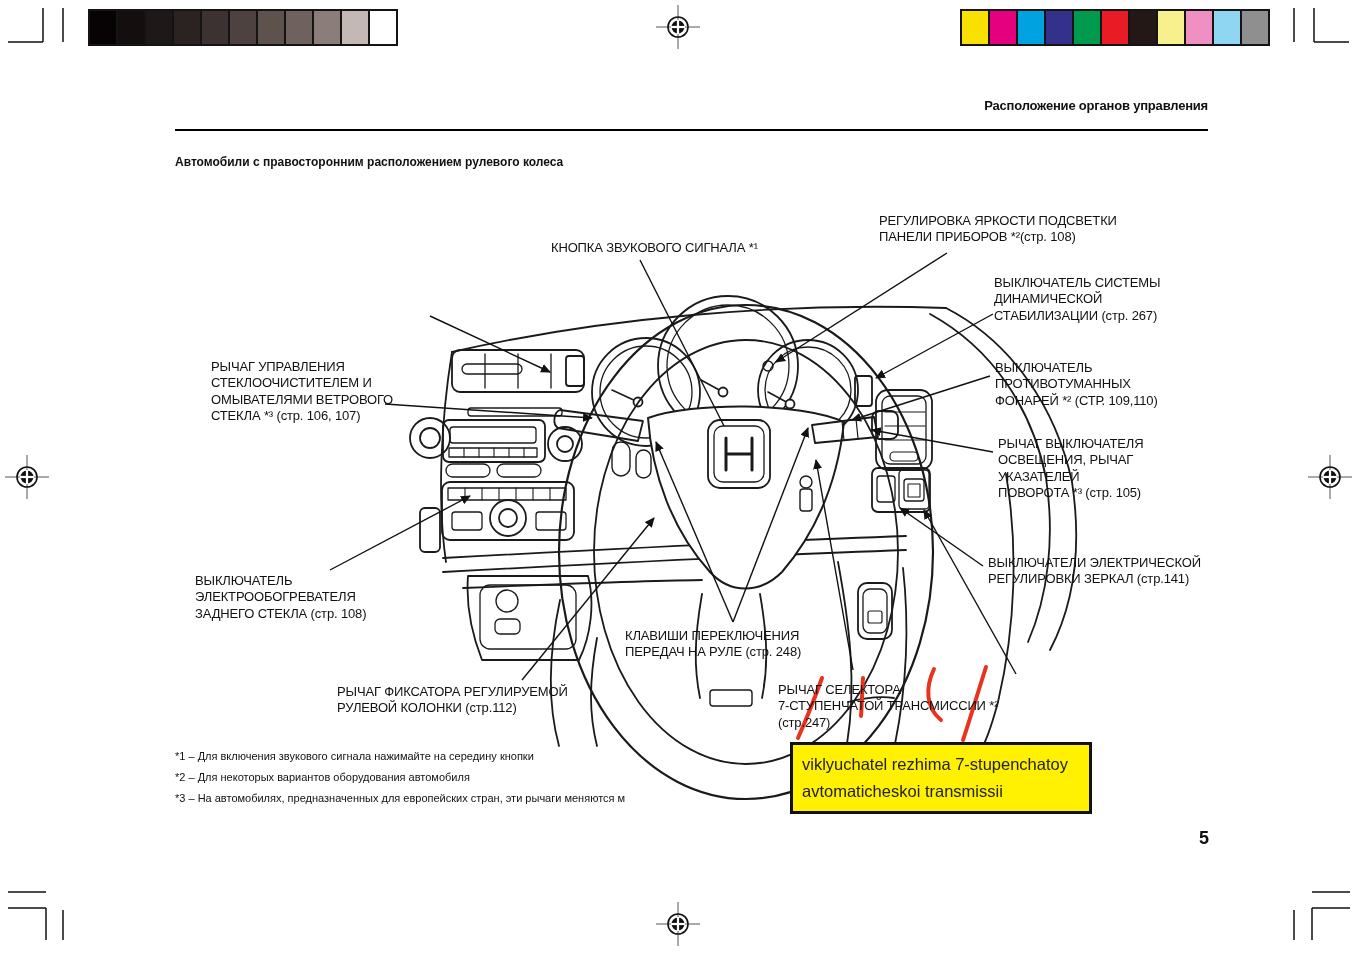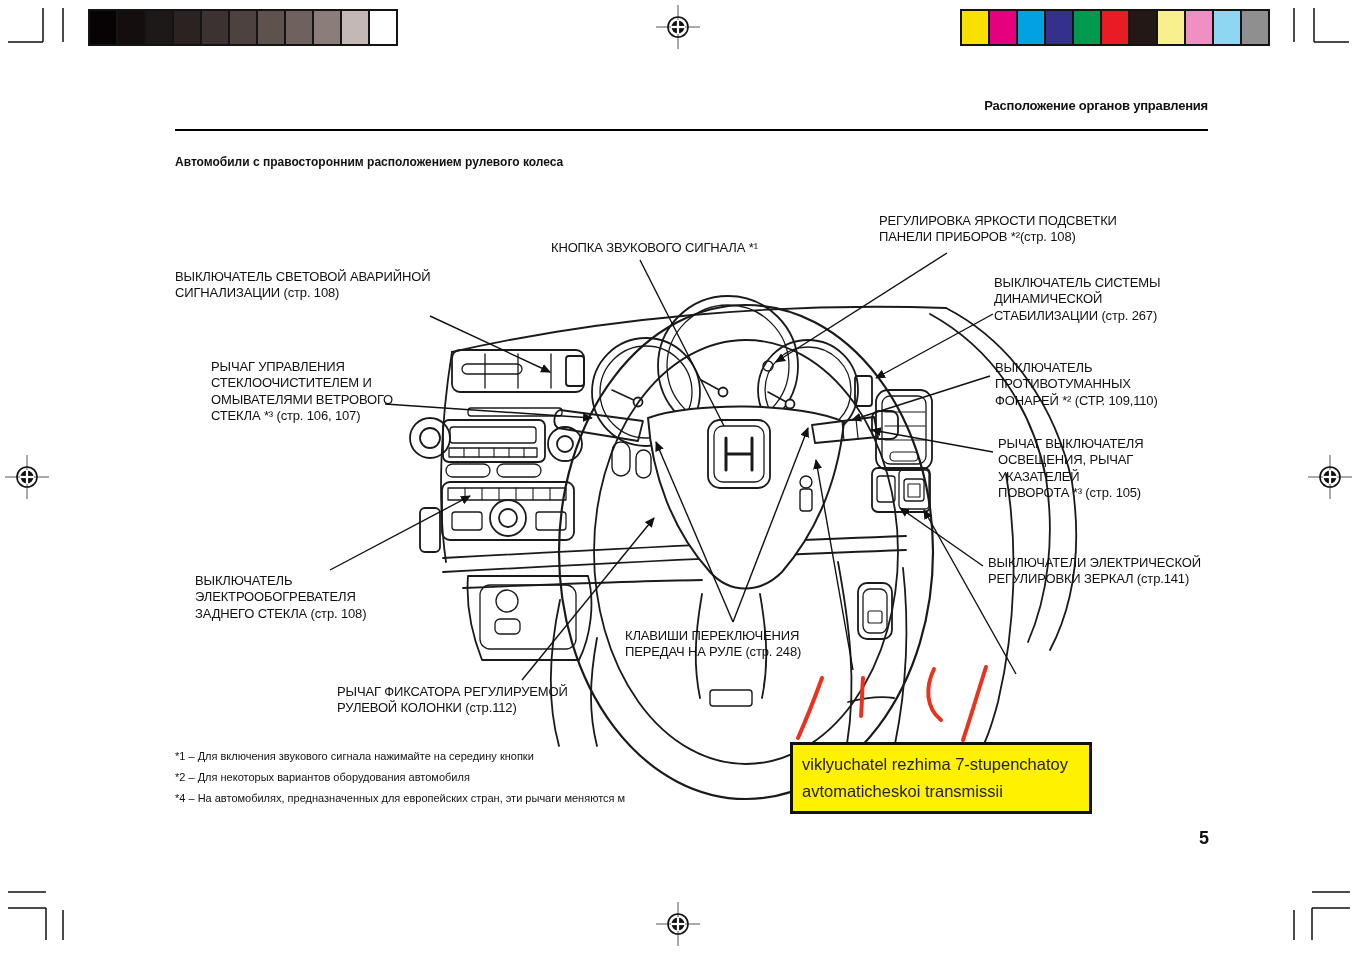--- a/index.html
+++ b/index.html
@@ -245,22 +245,20 @@
     </g>
 
     <g fill="none" stroke="#e8341f" stroke-width="4" stroke-linecap="round">
       <path d="M822,678 C814,700 806,720 798,738"></path>
       <path d="M863,678 C862,692 862,705 861,716"></path>
       <path d="M934,669 C925,688 926,708 941,720"></path>
       <path d="M986,667 C978,692 971,716 963,740"></path>
     </g>
   </svg>
 
-  <div id="lbl-hazard" class="lbl">ВЫКЛЮЧАТЕЛЬ СВЕТОВОЙ АВАРИЙНОЙ
-СИГНАЛИЗАЦИИ (стр. 108)</div>
   <div id="lbl-wiper" class="lbl">РЫЧАГ УПРАВЛЕНИЯ
 СТЕКЛООЧИСТИТЕЛЕМ И
 ОМЫВАТЕЛЯМИ ВЕТРОВОГО
 СТЕКЛА *³ (стр. 106, 107)</div>
   <div id="lbl-horn" class="lbl">КНОПКА ЗВУКОВОГО СИГНАЛА *¹</div>
   <div id="lbl-dimmer" class="lbl">РЕГУЛИРОВКА ЯРКОСТИ ПОДСВЕТКИ
 ПАНЕЛИ ПРИБОРОВ *²(стр. 108)</div>
   <div id="lbl-vsa" class="lbl">ВЫКЛЮЧАТЕЛЬ СИСТЕМЫ
 ДИНАМИЧЕСКОЙ
 СТАБИЛИЗАЦИИ (стр. 267)</div>
@@ -273,24 +271,27 @@
 ПОВОРОТА *³ (стр. 105)</div>
   <div id="lbl-mirrors" class="lbl">ВЫКЛЮЧАТЕЛИ ЭЛЕКТРИЧЕСКОЙ
 РЕГУЛИРОВКИ ЗЕРКАЛ (стр.141)</div>
   <div id="lbl-defrost" class="lbl">ВЫКЛЮЧАТЕЛЬ
 ЭЛЕКТРООБОГРЕВАТЕЛЯ
 ЗАДНЕГО СТЕКЛА (стр. 108)</div>
   <div id="lbl-paddles" class="lbl">КЛАВИШИ ПЕРЕКЛЮЧЕНИЯ
 ПЕРЕДАЧ НА РУЛЕ (стр. 248)</div>
   <div id="lbl-tilt" class="lbl">РЫЧАГ ФИКСАТОРА РЕГУЛИРУЕМОЙ
 РУЛЕВОЙ КОЛОНКИ (стр.112)</div>
+  <div id="lbl-selector" class="lbl">РЫЧАГ СЕЛЕКТОРА
+7-СТУПЕНЧАТОЙ ТРАНСМИССИИ *²
+(стр.247)</div>
 
   <div class="footnotes">
     <div>*1 – Для включения звукового сигнала нажимайте на середину кнопки</div>
     <div>*2 – Для некоторых вариантов оборудования автомобиля</div>
-    <div>*4 – На автомобилях, предназначенных для европейских стран, эти рычаги меняются м</div>
+    <div>*3 – На автомобилях, предназначенных для европейских стран, эти рычаги меняются м</div>
   </div>
 
   <div class="note-box">viklyuchatel rezhima 7-stupenchatoy
 avtomaticheskoi transmissii</div>
 
   <div class="page-num">5</div>
 </div>
 
 </body></html>

